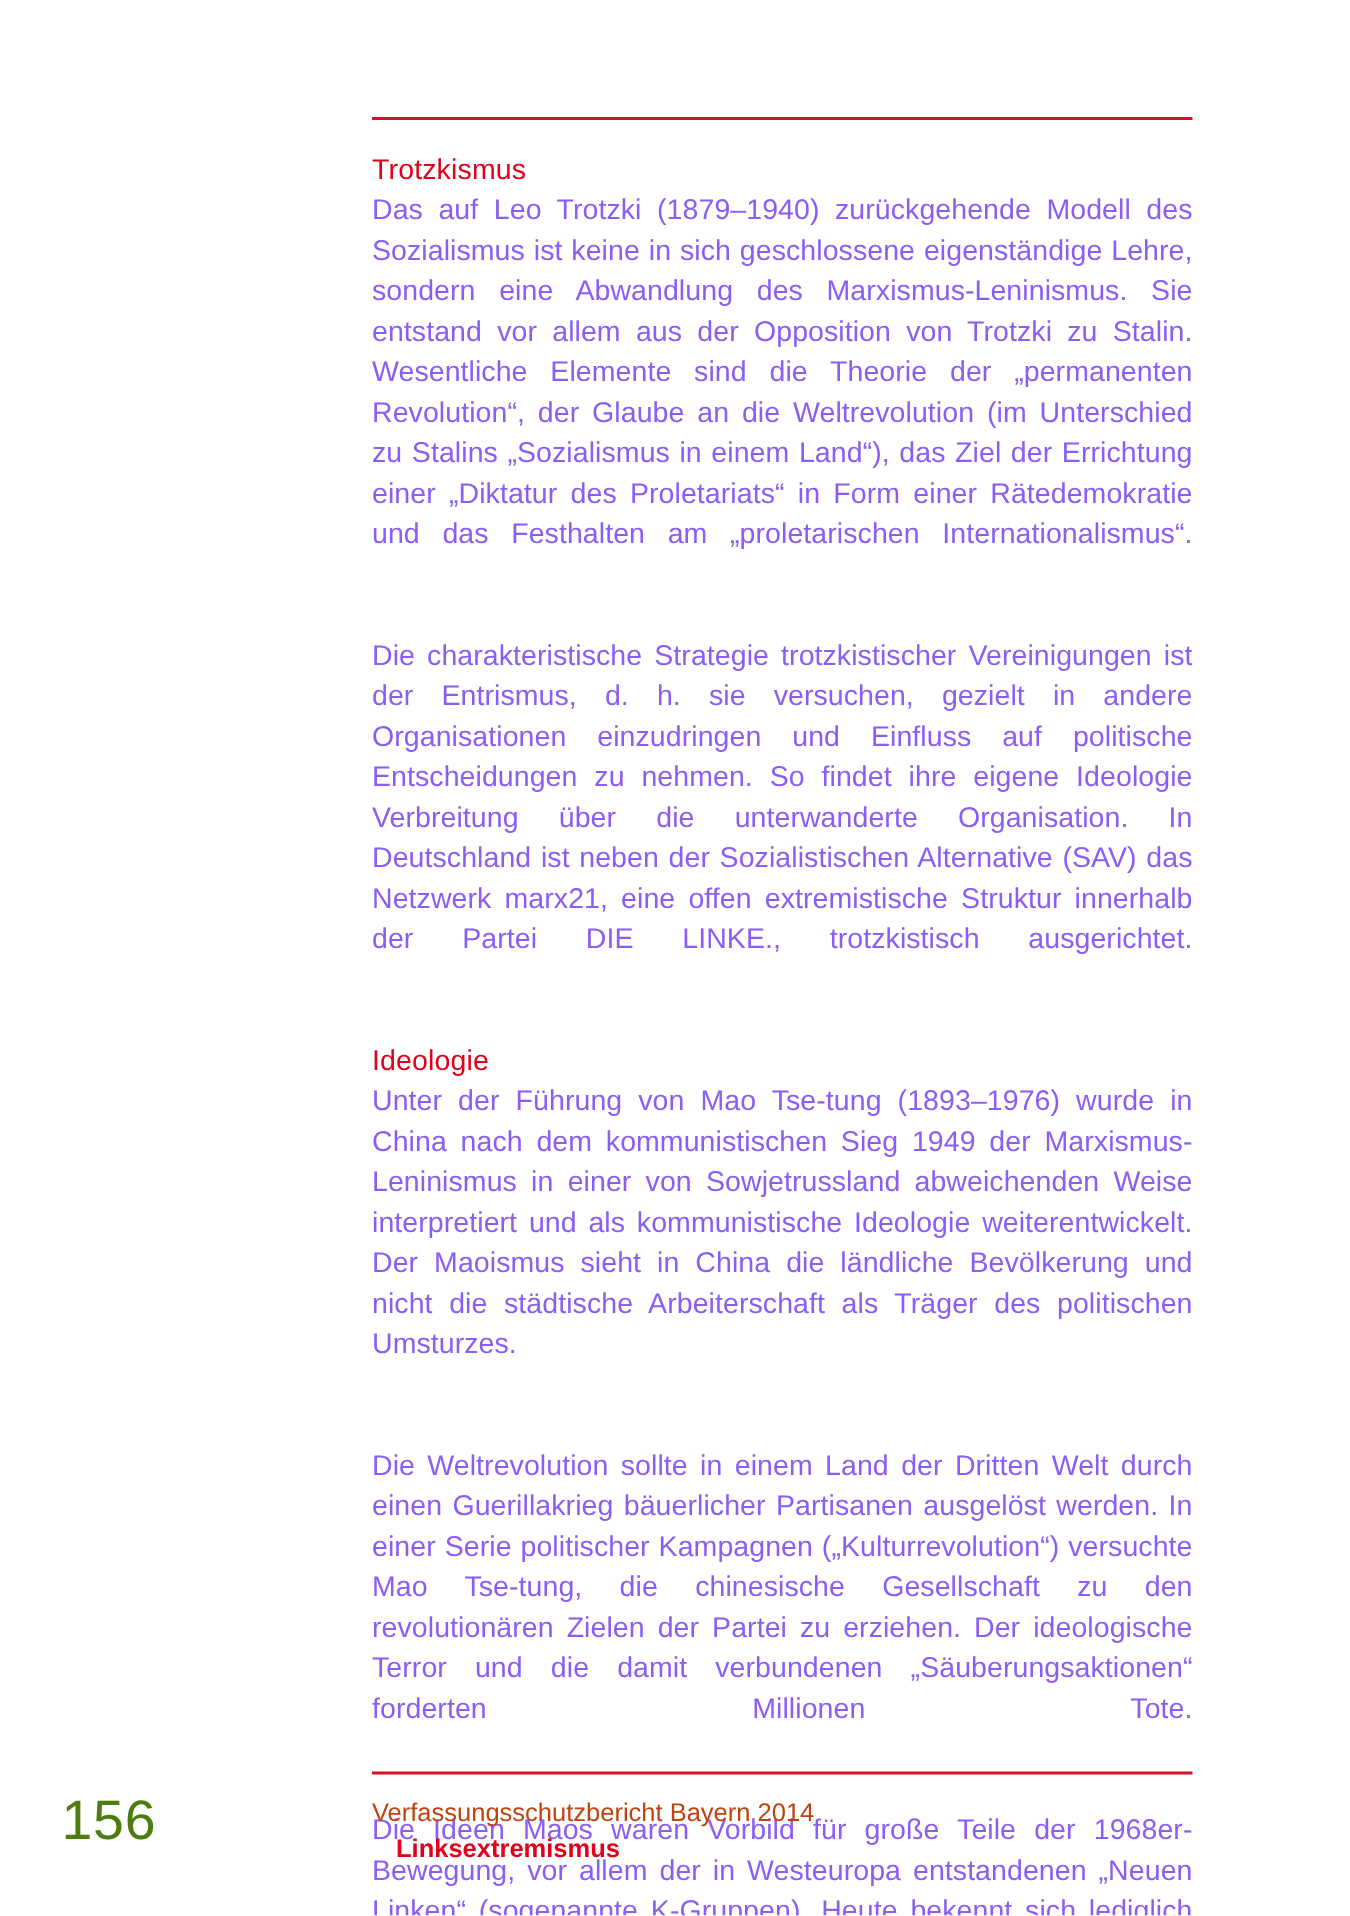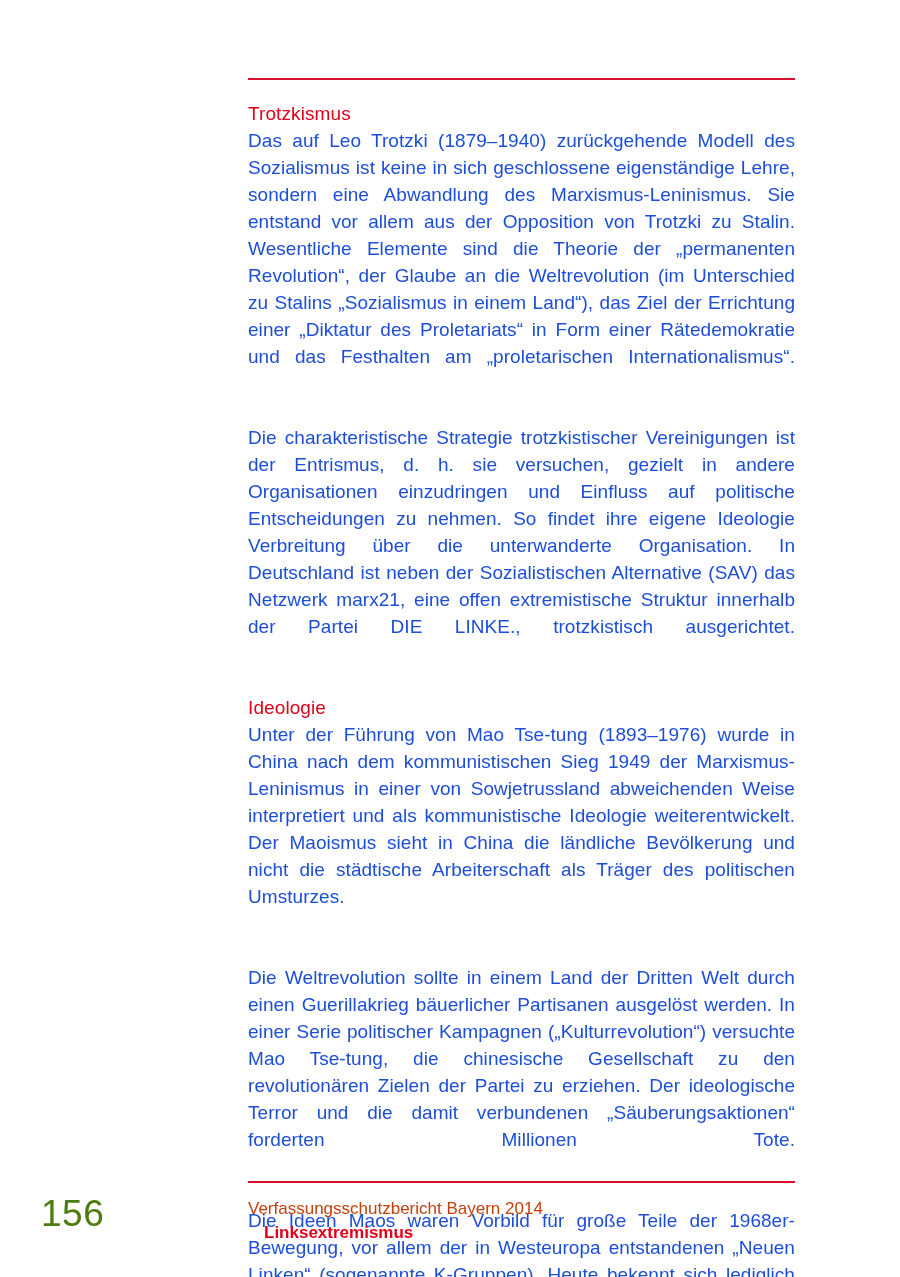--- a/index.html
+++ b/index.html
@@ -50,21 +50,21 @@
     margin: 0;
     letter-spacing: 0.1px;
   }
 
   .para {
     margin: 0;
     font-size: 19px;
     line-height: 27px;
     text-align: justify;
     text-justify: inter-word;
-    color: #1d4ed8;
+    color: #8b5cf6;
     letter-spacing: 0.05px;
     word-spacing: 0.2px;
   }
   
   .para::after {
     content: "";
     display: inline-block;
     width: 100%;
   }
 

